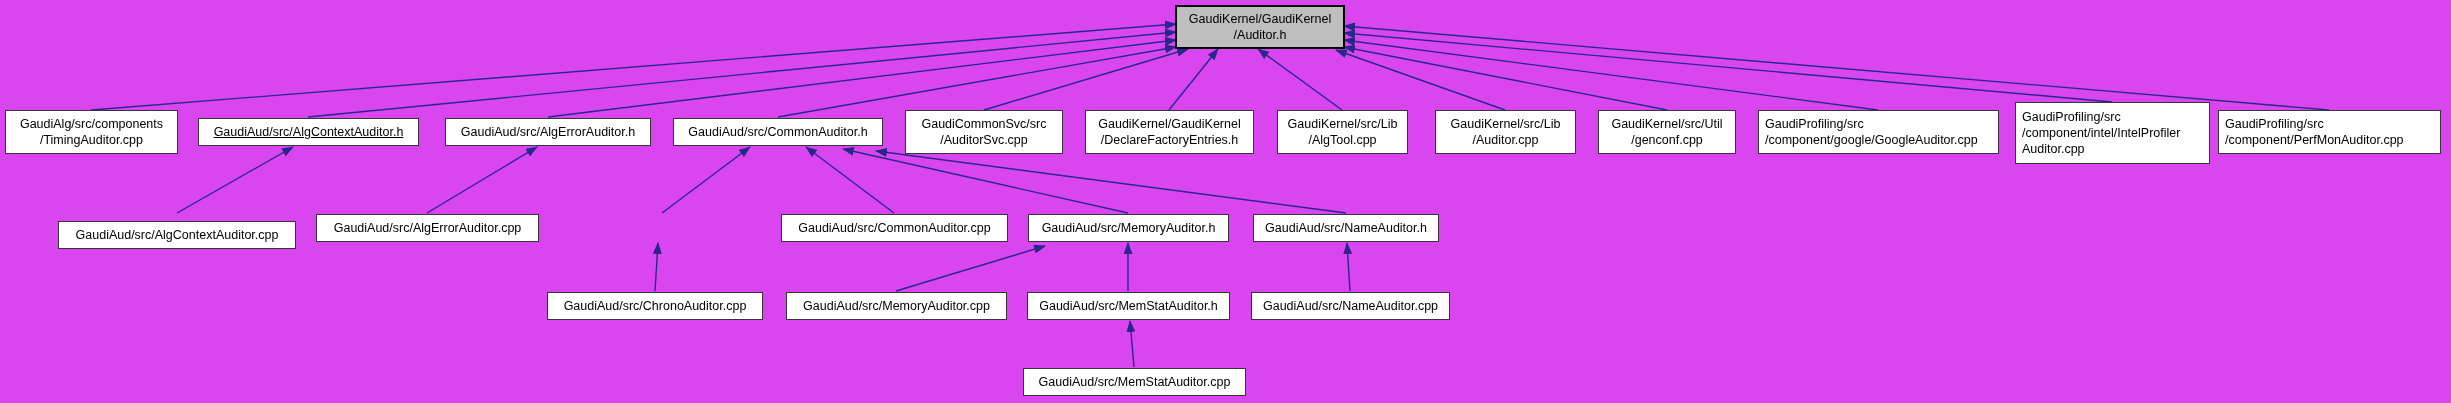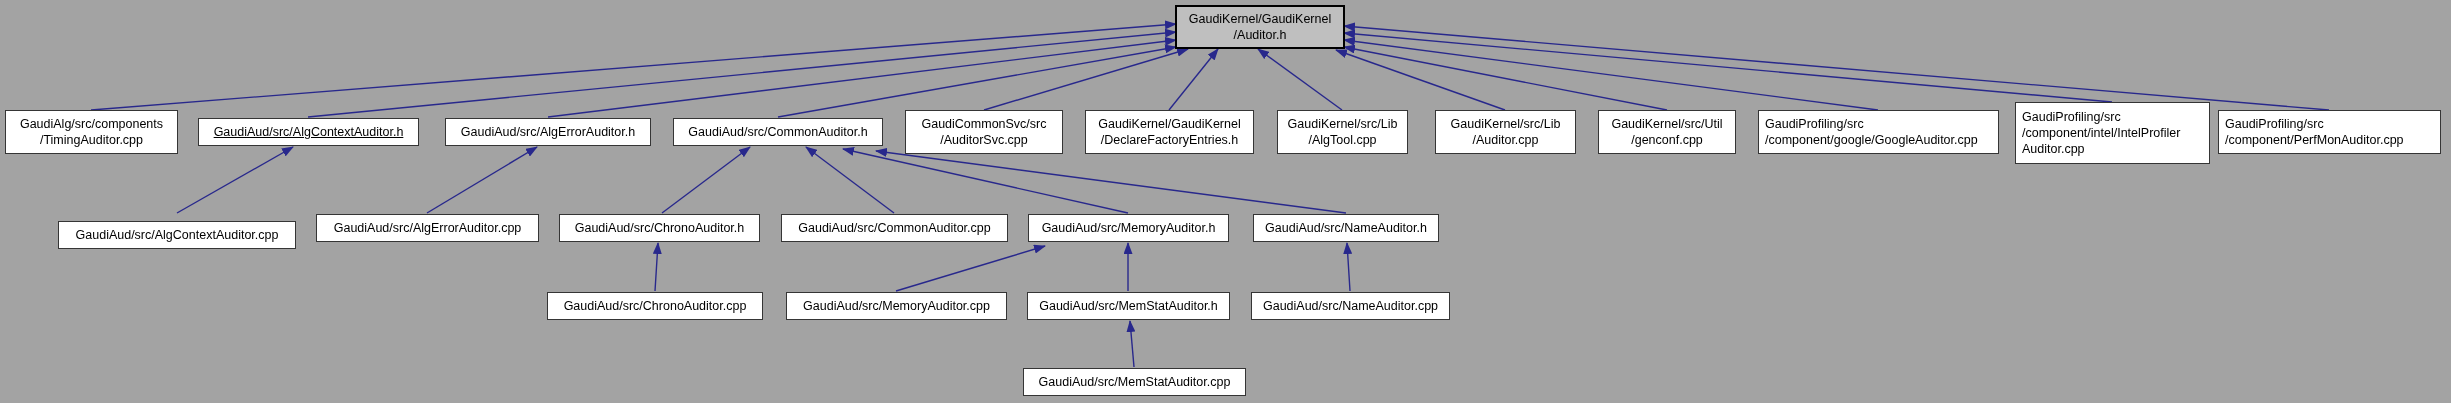--- a/index.html
+++ b/index.html
@@ -1,21 +1,21 @@
 <!DOCTYPE html>
 <html><head>
 <meta charset="utf-8">
 <style>
   html, body { margin: 0; padding: 0; background: #ffffff; }
   .canvas {
     position: relative;
     width: 2451px;
     height: 403px;
     font-family: "Liberation Sans", sans-serif;
-    background: #a3a3a3;
+    background: #d946ef;
     overflow: hidden;
   }
   .edges {
     position: absolute;
     left: 0; top: 0;
     width: 2451px; height: 403px;
   }
   .node {
     position: absolute;
     box-sizing: border-box;
@@ -101,21 +101,20 @@
   <div class="node left-align" style="left:1758px; top:110px; width:241px; height:44px;">GaudiProfiling/src
 /component/google/GoogleAuditor.cpp</div>
   <div class="node left-align" style="left:2015px; top:102px; width:195px; height:62px;">GaudiProfiling/src
 /component/intel/IntelProfiler
 Auditor.cpp</div>
   <div class="node left-align" style="left:2218px; top:110px; width:223px; height:44px;">GaudiProfiling/src
 /component/PerfMonAuditor.cpp</div>
 
   <div class="node" style="left:58px;   top:221px; width:238px; height:28px;">GaudiAud/src/AlgContextAuditor.cpp</div>
   <div class="node" style="left:316px;  top:214px; width:223px; height:28px;">GaudiAud/src/AlgErrorAuditor.cpp</div>
-  <div class="node" style="left:559px;  top:214px; width:201px; height:28px;">GaudiAud/src/ChronoAuditor.h</div>
   <div class="node" style="left:781px;  top:214px; width:227px; height:28px;">GaudiAud/src/CommonAuditor.cpp</div>
   <div class="node" style="left:1028px; top:214px; width:201px; height:28px;">GaudiAud/src/MemoryAuditor.h</div>
   <div class="node" style="left:1253px; top:214px; width:186px; height:28px;">GaudiAud/src/NameAuditor.h</div>
 
   <div class="node" style="left:547px;  top:292px; width:216px; height:28px;">GaudiAud/src/ChronoAuditor.cpp</div>
   <div class="node" style="left:786px;  top:292px; width:221px; height:28px;">GaudiAud/src/MemoryAuditor.cpp</div>
   <div class="node" style="left:1027px; top:292px; width:203px; height:28px;">GaudiAud/src/MemStatAuditor.h</div>
   <div class="node" style="left:1251px; top:292px; width:199px; height:28px;">GaudiAud/src/NameAuditor.cpp</div>
 
   <div class="node" style="left:1023px; top:368px; width:223px; height:28px;">GaudiAud/src/MemStatAuditor.cpp</div>

